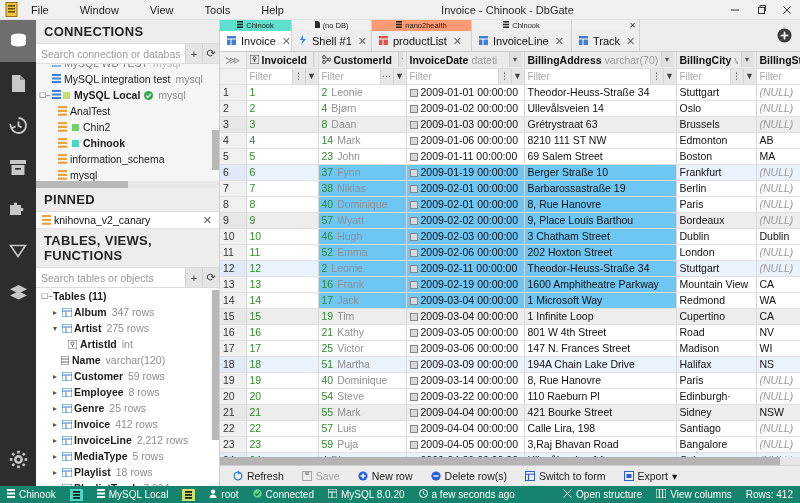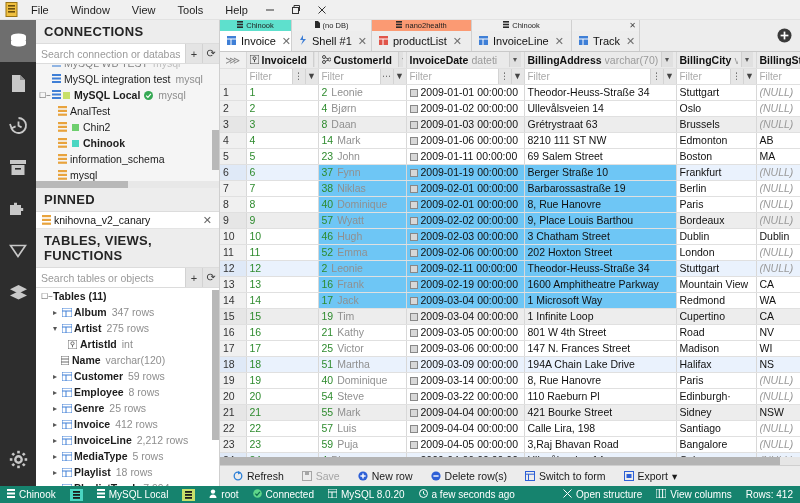--- a/index.html
+++ b/index.html
@@ -11,21 +11,21 @@
   }
   #app { position: relative; width: 800px; height: 503px; display: flex; flex-direction: column; }
 
   
   .titlebar {
     height: 20px; background: #f0f0f0; display: flex; align-items: center;
     border-bottom: 1px solid #e2e2e2; flex: 0 0 20px;
   }
   .tb-logo { width: 22px; display: flex; align-items: center; justify-content: center; }
   .tb-logo svg { display: block; }
-  .menubar { display: flex; align-items: center; gap: 4px; height: 20px; }
+  .menubar { display: flex; align-items: center; gap: 13px; height: 20px; }
   .menu-item { padding: 0 9px; line-height: 20px; font-size: 11px; color: #1d1d1d; cursor: default; }
   .tb-title { flex: 1; text-align: center; font-size: 11px; color: #2a2a2a; }
   .wincontrols { display: flex; height: 20px; }
   .wc { width: 26px; height: 20px; display: flex; align-items: center; justify-content: center; color: #333; }
 
   
   .body { flex: 1; display: flex; min-height: 0; }
 
   
   .rail {
@@ -156,20 +156,21 @@
           <rect x="3" y="9" width="7" height="1.6" fill="#6b4f0d"></rect>
         </svg>
     </div>
     <div class="menubar">
       <div class="menu-item">File</div>
       <div class="menu-item">Window</div>
       <div class="menu-item">View</div>
       <div class="menu-item">Tools</div>
       <div class="menu-item">Help</div>
     </div>
+    <div class="tb-title">Invoice - Chinook - DbGate</div>
     <div class="wincontrols">
       <div class="wc">
         <svg width="10" height="10">
             <line x1="1" y1="5" x2="9" y2="5" stroke="#333" stroke-width="1"></line>
           </svg>
       </div>
       <div class="wc">
         <svg width="11" height="11">
             <rect x="2.5" y="3.5" width="6" height="6" fill="none" stroke="#333"></rect>
             <polyline points="4,3 4,1.5 9.5,1.5 9.5,7" fill="none" stroke="#333"></polyline>

